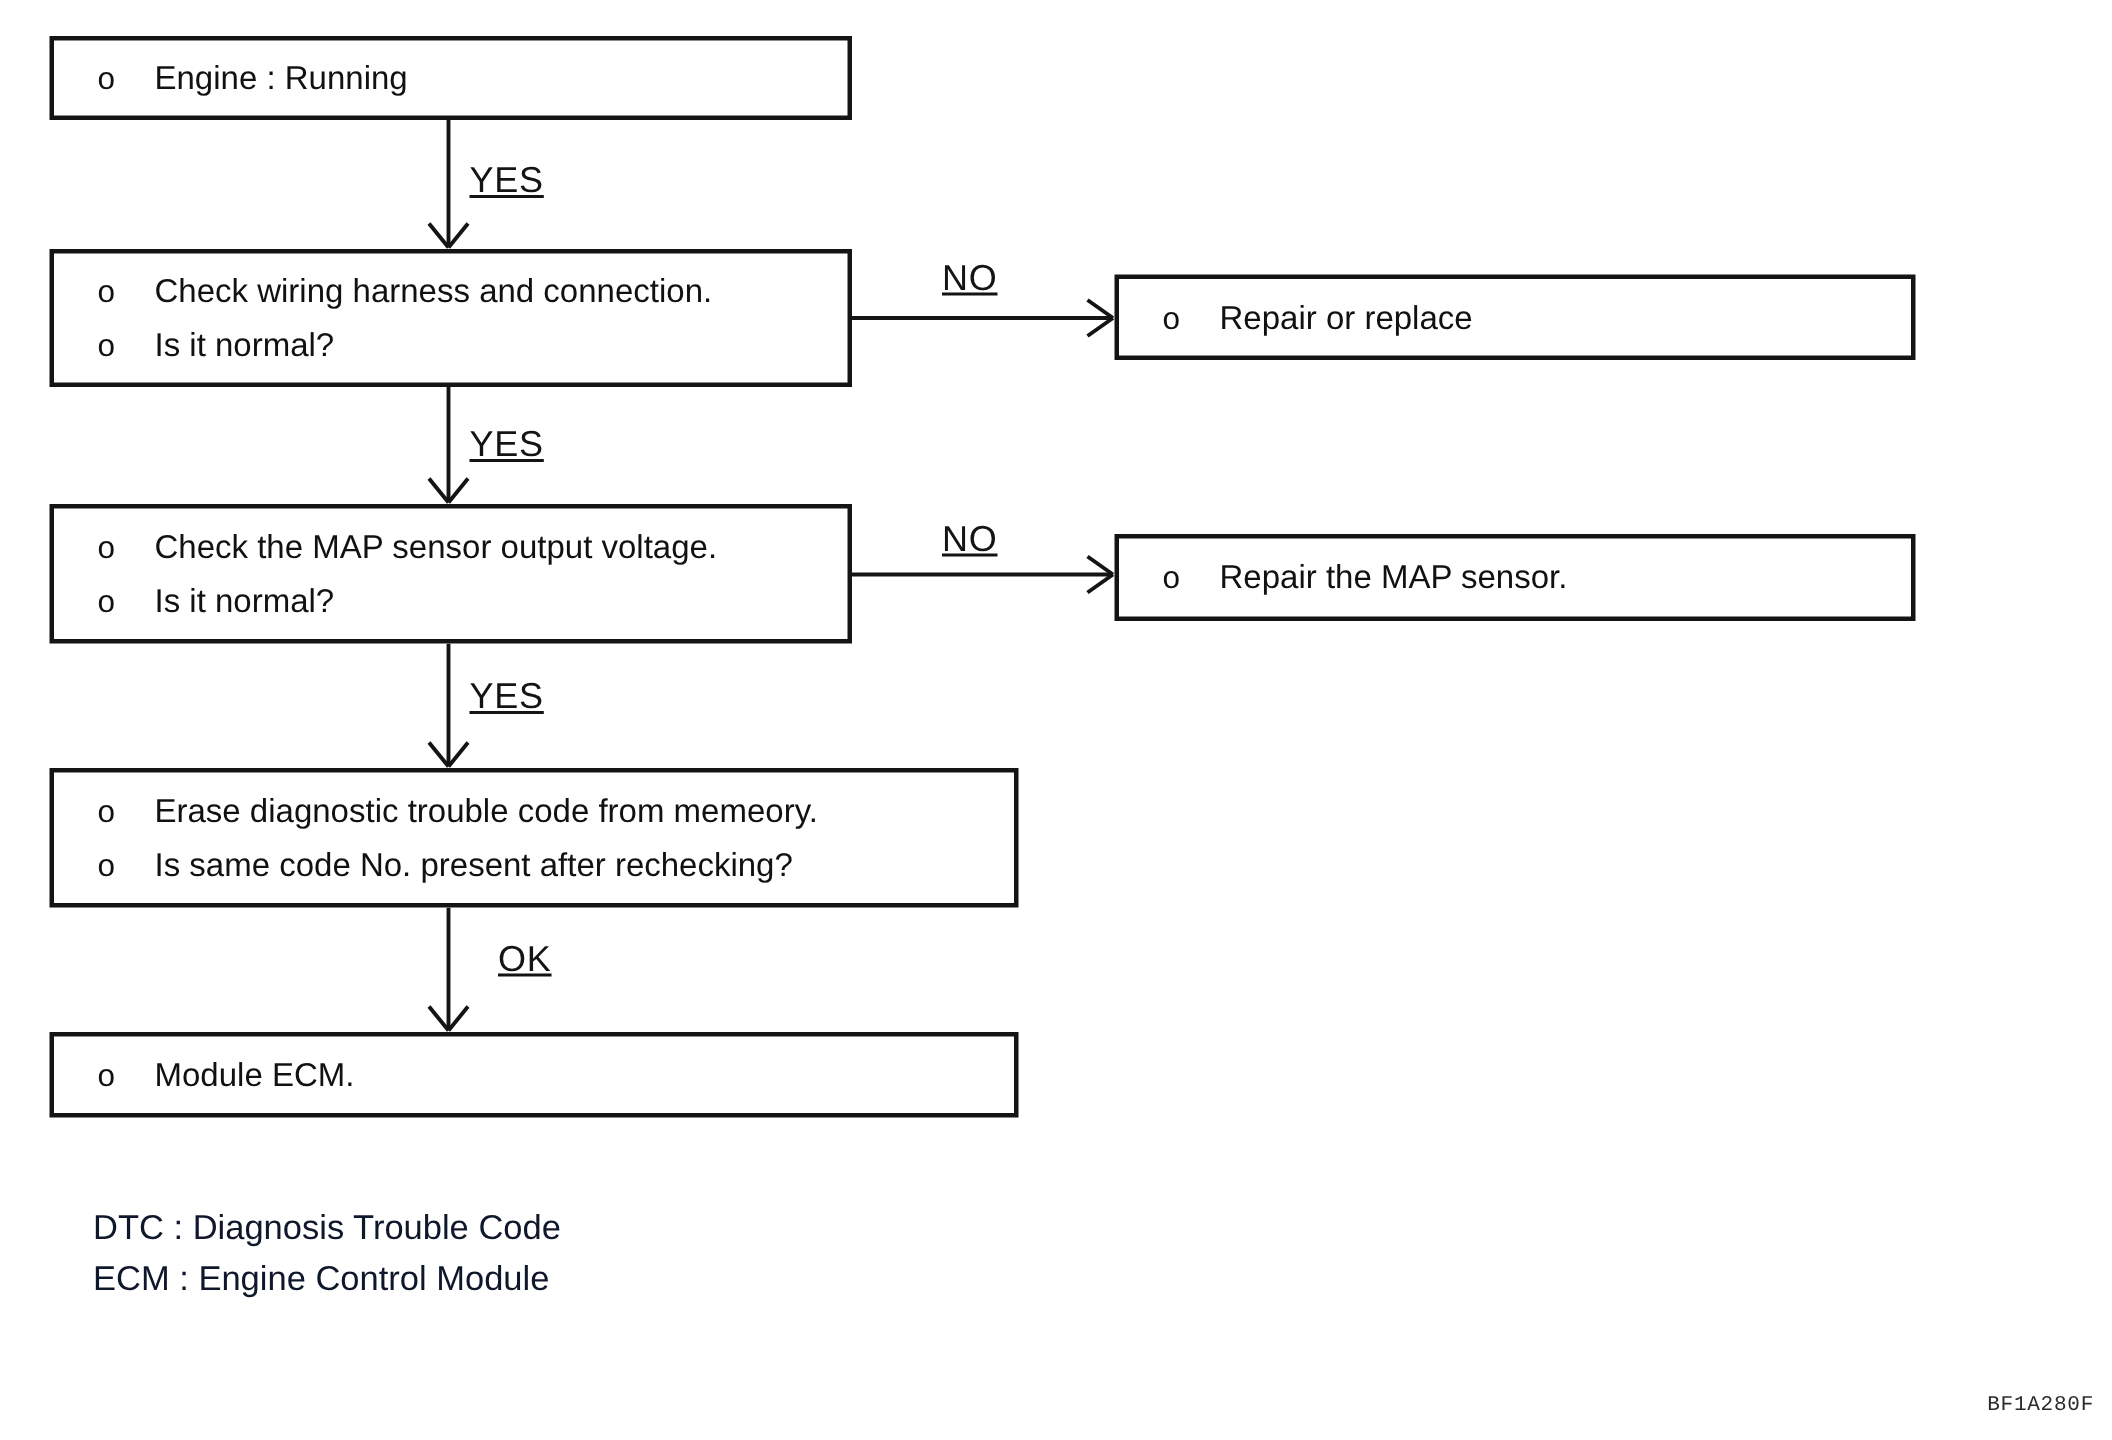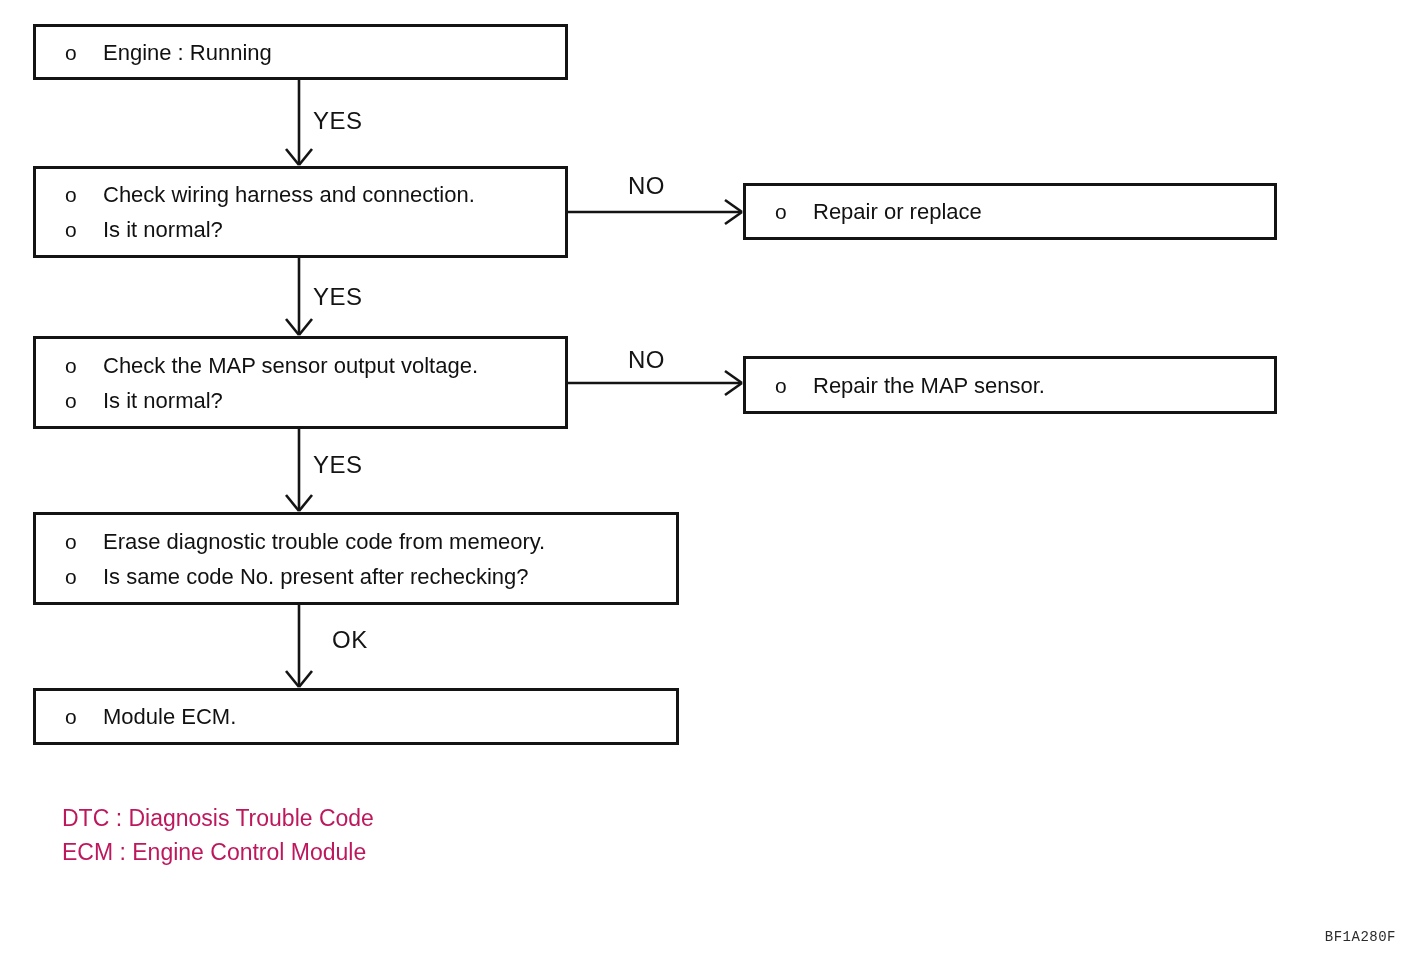--- a/index.html
+++ b/index.html
@@ -35,30 +35,31 @@
     width: 16px;
     margin-right: 22px;
     font-size: 21px;
   }
   .edge-label {
     position: absolute;
     font-size: 24px;
     letter-spacing: 0.5px;
     color: #141414;
     white-space: nowrap;
+    text-decoration: underline;
   }
   .arrow { position: absolute; }
   .arrow line { stroke: #141414; stroke-width: 2.6; fill: none; }
   .legend {
     position: absolute;
     left: 62px;
     top: 801px;
     font-size: 23px;
     line-height: 34px;
-    color: #be185d;
+    color: #0f172a;
   }
   .figure-code {
     position: absolute;
     right: 12px;
     top: 929px;
     font-size: 14px;
     color: #2b2b2b;
     letter-spacing: 0.5px;
     font-family: Liberation Mono, monospace;
   }

